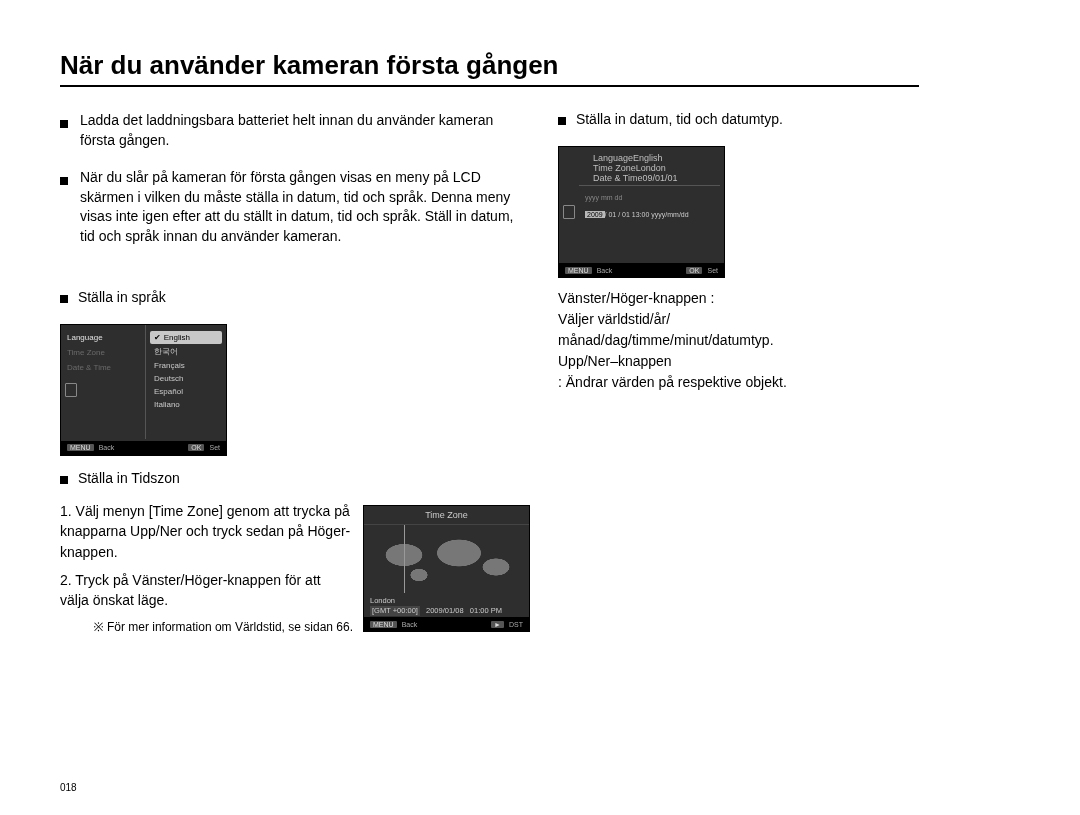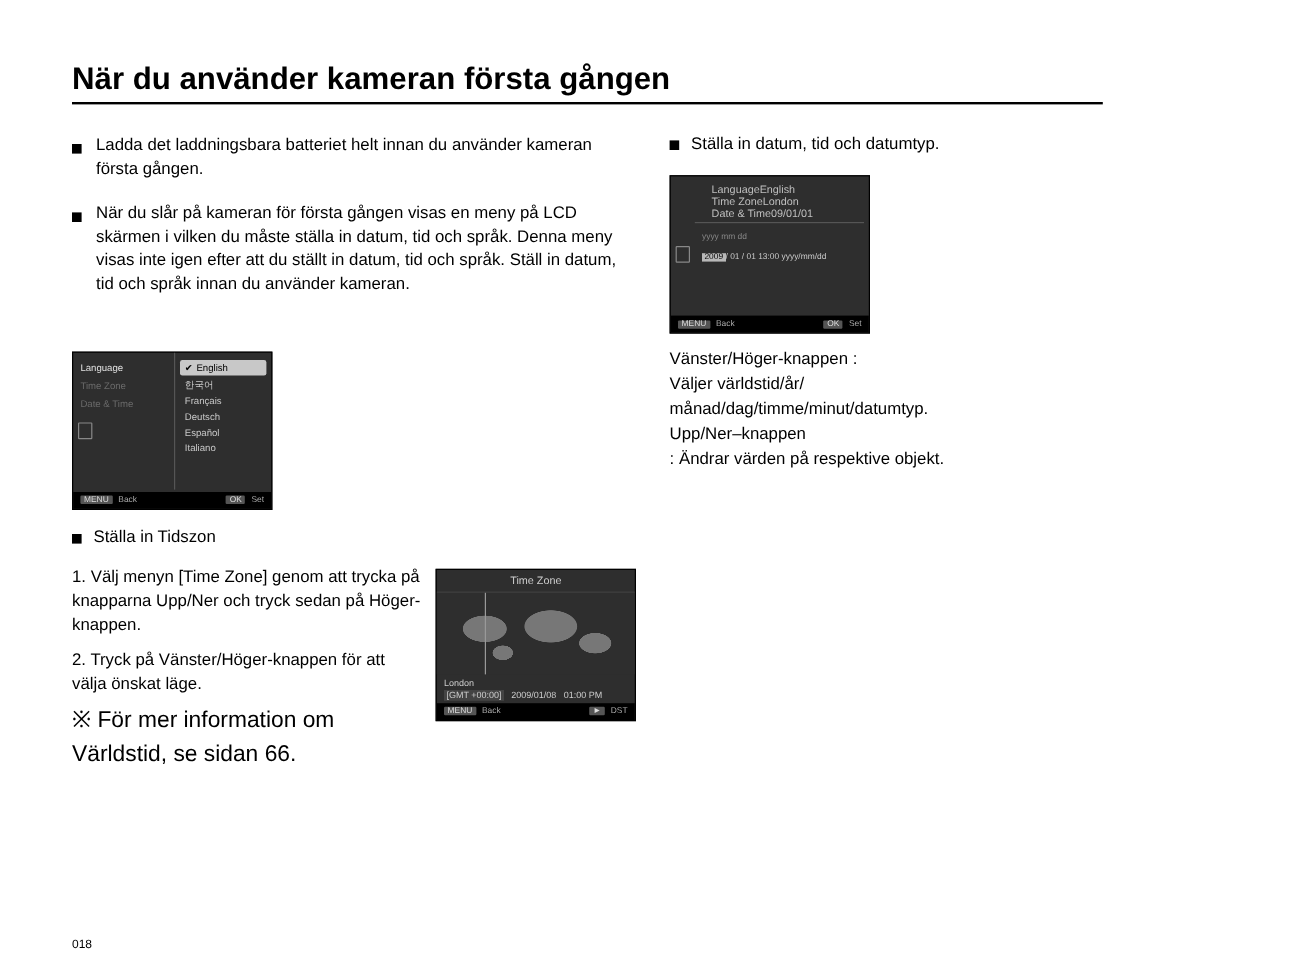--- a/index.html
+++ b/index.html
@@ -10,21 +10,21 @@
   .col-left{flex:0 0 470px;}
   .col-right{flex:1;}
   .blk{font-size:14px;line-height:1.4;margin-bottom:18px;display:flex;}
   .blk .sq{flex:0 0 14px;margin-right:6px;margin-top:3px;}
   .sq::before{content:"";display:inline-block;width:8px;height:8px;background:#000;}
   .sect{font-size:14px;margin-bottom:14px;}
   .sect .sq{display:inline-block;vertical-align:middle;margin-right:6px;}
   .sect .sq::before{content:"";display:inline-block;width:8px;height:8px;background:#000;}
   .steps{font-size:14px;line-height:1.45;}
   .steps p{margin:0 0 8px 0;}
-  .note{font-size:19px;line-height:1.45;margin-top:10px;}
+  .note{font-size:12px;line-height:1.45;margin-top:10px;text-align:right;}
   .row{display:flex;align-items:flex-start;gap:10px;}
   .row .text{flex:1;}
   .row .text p{margin:0 0 8px 0;}
   .lcd{background:#2e2e2e;border:1px solid #000;color:#bfbfbf;font-size:9px;font-family:Arial,sans-serif;position:relative;}
   .lcd-lang{width:165px;height:130px;margin-top:4px;}
   .lcd-tz{width:165px;height:125px;margin-top:4px;}
   .lcd-dt{width:165px;height:130px;margin-top:4px;}
   .lcd .menu{display:flex;height:calc(100% - 16px);}
   .lcd .left{flex:1;padding:8px 6px;border-right:1px solid #555;}
   .lcd .right{flex:1;padding:6px 4px;}
@@ -74,20 +74,24 @@
         <span class="sq"></span>
         <span>Ladda det laddningsbara batteriet helt innan du använder kameran första gången.</span>
       </div>
       <div class="blk">
         <span class="sq"></span>
         <span>När du slår på kameran för första gången visas en meny på LCD skärmen i vilken du måste ställa in datum, tid och språk. Denna meny visas inte igen efter att du ställt in datum, tid och språk. Ställ in datum, tid och språk innan du använder kameran.</span>
       </div>
 
       <div class="gap"></div>
 
+      <div class="sect">
+        <span class="sq"></span>
+        <span>Ställa in språk</span>
+      </div>
       <div class="row">
         <div class="lcd lcd-lang">
           <div class="batt"></div>
           <div class="menu">
             <div class="left">
               <div class="active">Language</div>
               <div class="dim">Time Zone</div>
               <div class="dim">Date &amp; Time</div>
             </div>
             <div class="right">

